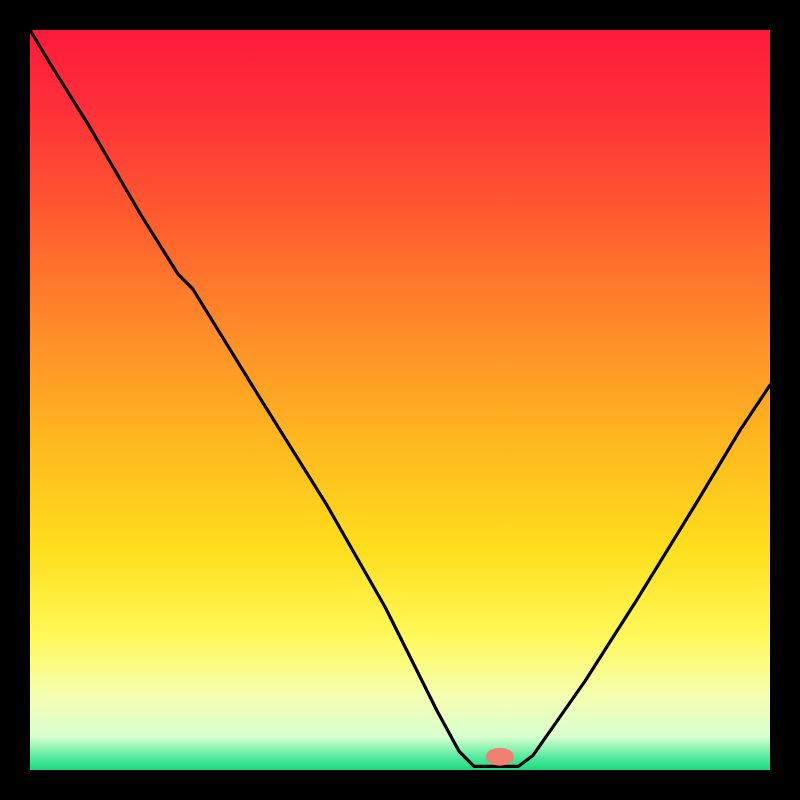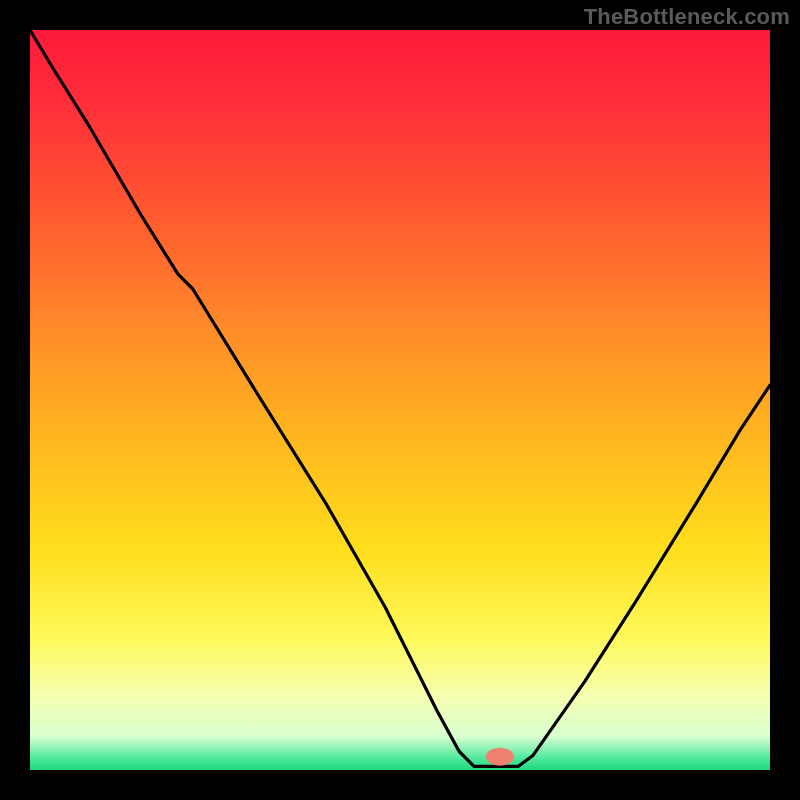--- a/index.html
+++ b/index.html
@@ -30,21 +30,20 @@
   svg {
     position: absolute;
     top: 0;
     left: 0;
   }
 </style>
 </head>
 <body>
 <div class="frame">
 
-<div class="watermark">TheBottleneck.com</div>
 
 <svg id="chart-svg" width="800" height="800" viewBox="0 0 800 800">
   <defs>
     <linearGradient id="bg-grad" x1="0" y1="0" x2="0" y2="1">
           <stop offset="0%" stop-color="#ff1a3a"></stop>
           <stop offset="10%" stop-color="#ff2e3a"></stop>
           <stop offset="25%" stop-color="#ff5a2f"></stop>
           <stop offset="40%" stop-color="#ff8a2a"></stop>
           <stop offset="55.00000000000001%" stop-color="#ffb61f"></stop>
           <stop offset="70%" stop-color="#ffde1c"></stop>

